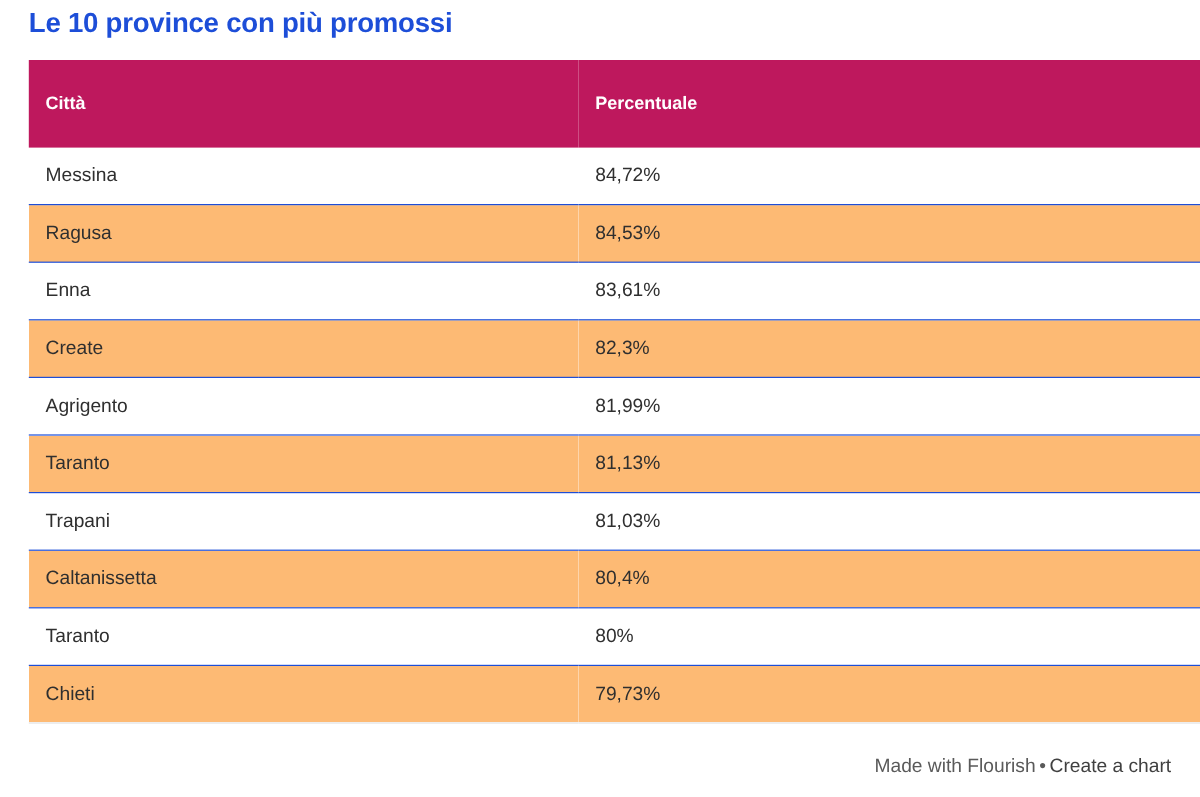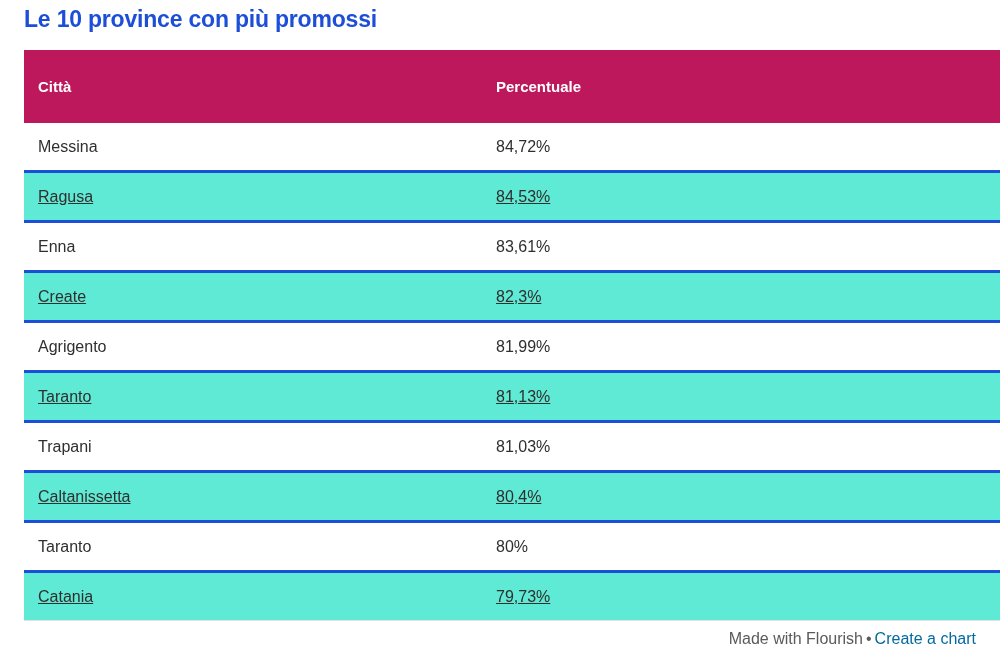--- a/index.html
+++ b/index.html
@@ -54,42 +54,41 @@
     border: none;
   }
   table.data-table thead th.col-city { width: 444px; }
   table.data-table thead th.col-pct  { width: 508px; }
   table.data-table tbody td {
     font-size: 16px;
     color: #2f2f2f;
     padding: 0 0 0 14px;
     height: 47px;
     vertical-align: middle;
-    border-bottom: 3px solid #1d4ed8;
+    border-bottom: 1px solid #1d4ed8;
     background: #ffffff;
     overflow: hidden;
     white-space: nowrap;
   }
   table.data-table tbody tr.alt td {
-    background: #5eead4;
-    text-decoration: underline;
+    background: #fdba74;
   }
   table.data-table tbody tr:last-child td {
     border-bottom: 1px solid #e2e2e2;
   }
   .footer {
     position: absolute;
     right: 24px;
     bottom: 16px;
     font-size: 16px;
     color: #5a5a5a;
     white-space: nowrap;
   }
   .footer a {
-    color: #0369a1;
+    color: #404040;
     text-decoration: none;
   }
   .footer .sep {
     color: #5a5a5a;
     padding: 0 3px;
   }
   .watermark {
     position: absolute;
     right: 18px;
     bottom: 10px;
@@ -146,21 +145,21 @@
         </tr>
         <tr class="alt">
           <td>Caltanissetta</td>
           <td>80,4%</td>
         </tr>
         <tr>
           <td>Taranto</td>
           <td>80%</td>
         </tr>
         <tr class="alt">
-          <td>Catania</td>
+          <td>Chieti</td>
           <td>79,73%</td>
         </tr>
       </tbody>
     </table>
   </div>
 
   <div class="footer">
     <span>Made with Flourish</span><span class="sep">•</span><a href="#">Create a chart</a>
   </div>
 

